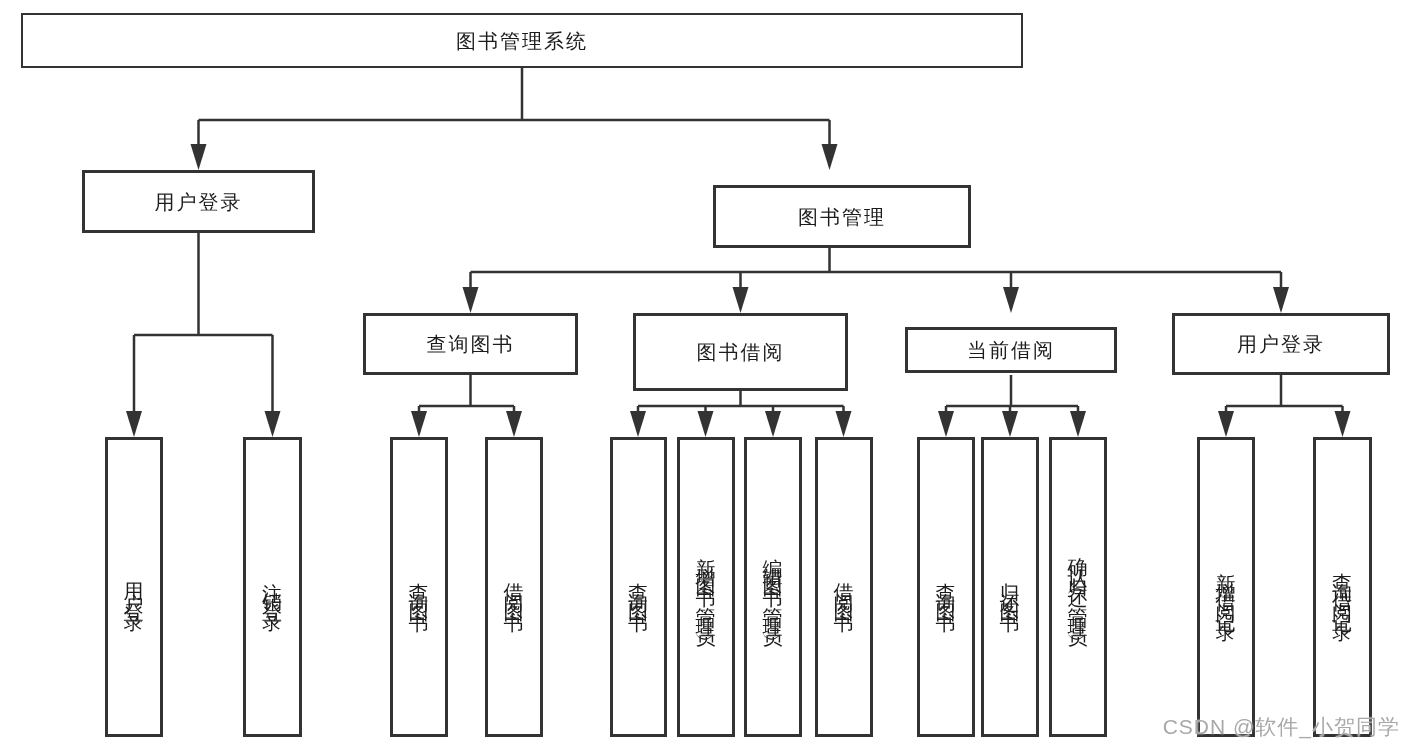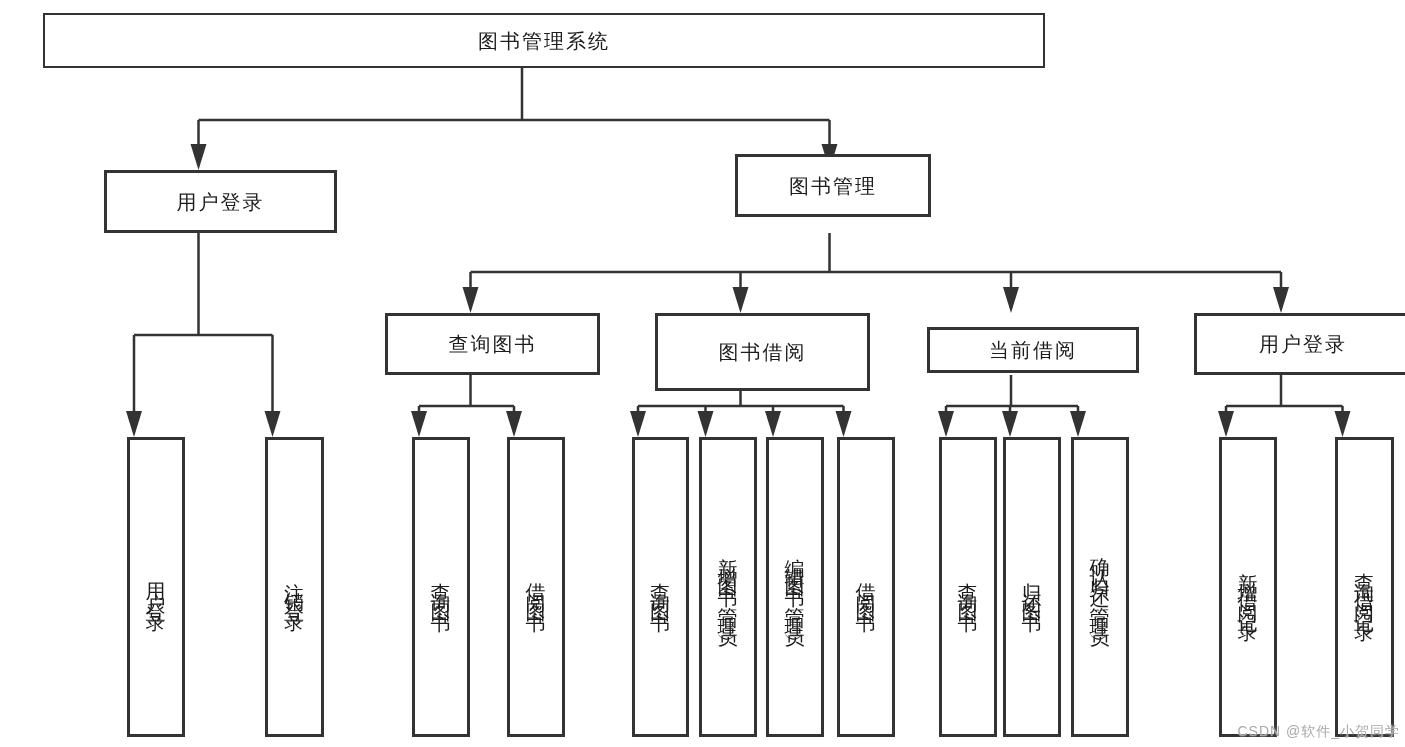--- a/index.html
+++ b/index.html
@@ -17,34 +17,33 @@
     background:#ffffff;
     border:3px solid #333333;
     display:flex;
     align-items:center;
     justify-content:center;
     font-size:20px;
     color:#1c1c1c;
     letter-spacing:2px;
     line-height:1.2;
     white-space:nowrap;
-    margin-left:22px;
   }
   .box.root{border-width:2px;}
   .box.v{
     writing-mode:vertical-rl;
     text-orientation:mixed;
     letter-spacing:10px;
     white-space:normal;
   }
   .watermark{
     position:absolute;
     right:5px;
     bottom:6px;
-    font-size:14px;
+    font-size:21px;
     color:#a8a8a8;
     letter-spacing:1px;
     text-shadow:0 0 2px #ffffff;
   }
 </style>
 </head>
 <body>
 
 <div id="stage">
 
@@ -87,21 +86,21 @@
       <polygon points="1002,411 1018,411 1010,437"></polygon>
       <polygon points="1070,411 1086,411 1078,437"></polygon>
       <polygon points="1218,411 1234,411 1226,437"></polygon>
       <polygon points="1334.5,411 1350.5,411 1342.5,437"></polygon>
     </g>
   </svg>
 
   <div class="box root" style="left:21px;top:13px;width:1002px;height:55px">图书管理系统</div>
 
   <div class="box" style="left:82px;top:170px;width:233px;height:63px">用户登录</div>
-  <div class="box" style="left:713px;top:154px;width:196px;height:63px">图书管理</div>
+  <div class="box" style="left:713px;top:185px;width:258px;height:63px">图书管理</div>
 
   <div class="box" style="left:363px;top:313px;width:215px;height:62px">查询图书</div>
   <div class="box" style="left:633px;top:313px;width:215px;height:78px">图书借阅</div>
   <div class="box" style="left:905px;top:327px;width:212px;height:46px">当前借阅</div>
   <div class="box" style="left:1172px;top:313px;width:218px;height:62px">用户登录</div>
 
   <div class="box v" style="left:105px;top:437px;width:58px;height:300px">用户登录</div>
   <div class="box v" style="left:243px;top:437px;width:59px;height:300px">注销登录</div>
   <div class="box v" style="left:390px;top:437px;width:58px;height:300px">查询图书</div>
   <div class="box v" style="left:485px;top:437px;width:58px;height:300px">借阅图书</div>

